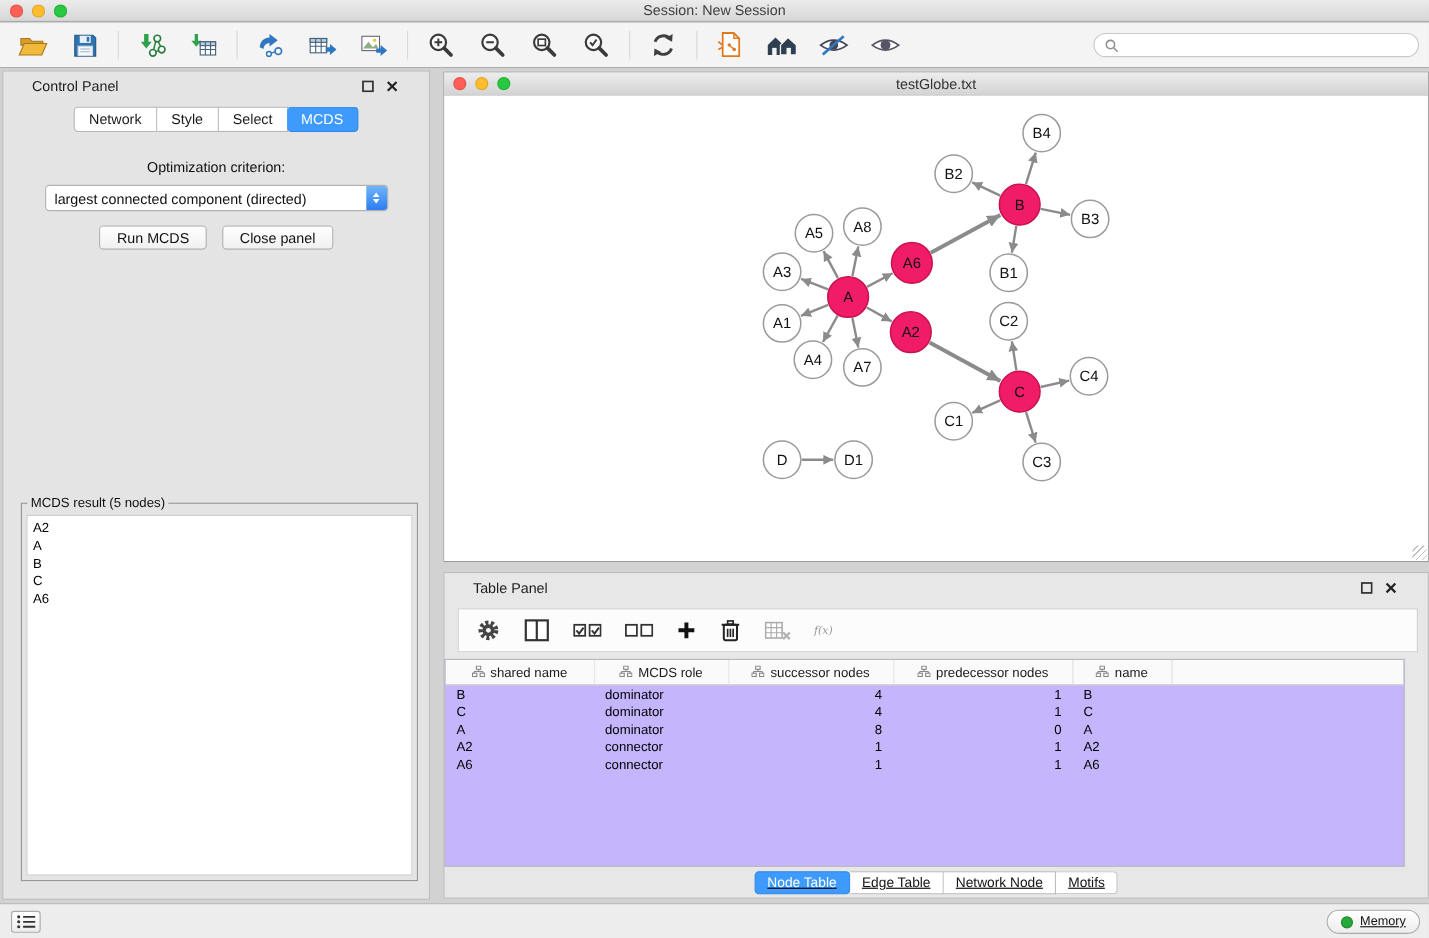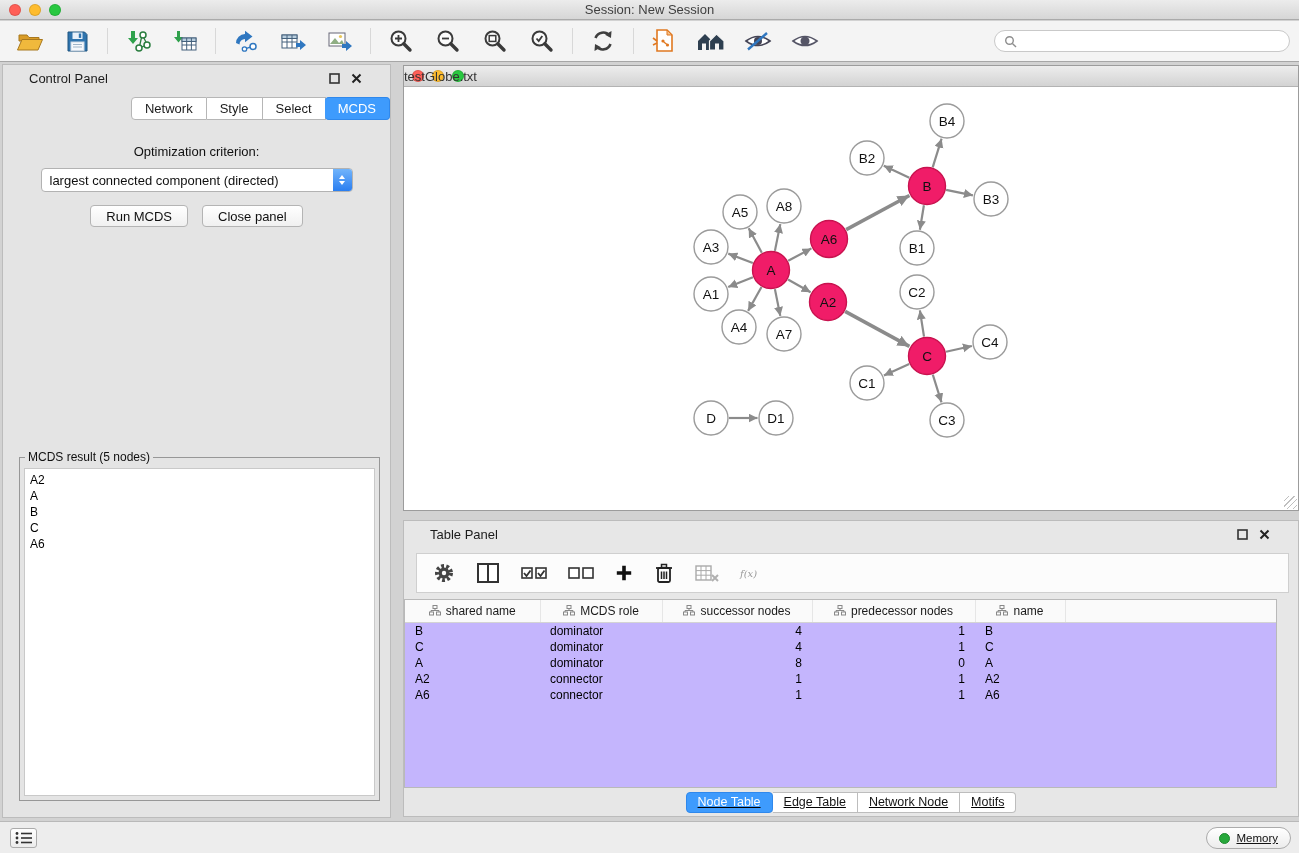--- a/index.html
+++ b/index.html
@@ -22,21 +22,21 @@
 .tb-btn{display:flex;align-items:center;justify-content:center;width:32px;height:32px;cursor:pointer;}
 #toolbar-search{position:absolute;right:9px;top:50%;transform:translateY(-50%);width:296px;height:22px;background:#fff;border:1px solid #c9c9c9;border-radius:12px;display:flex;align-items:center;gap:5px;padding:0 9px;}
 #toolbar-search input{flex:1;border:none;outline:none;font-size:12px;font-family:inherit;background:transparent;color:#333;}
 
 
 #control-panel{position:absolute;left:2px;top:64px;width:389px;height:754px;background:#e4e4e4;border:1px solid #bcbcbc;}
 .panel-header{height:27px;display:flex;align-items:center;padding:0 26px;}
 .panel-title{font-size:13px;color:#1c1c1c;}
 .panel-header .spacer{flex:1;}
 .win-ico{display:flex;align-items:center;justify-content:center;width:16px;height:16px;margin-left:6px;cursor:pointer;}
-.cp-tabs{display:flex;justify-content:flex-end;margin-top:5px;}
+.cp-tabs{display:flex;justify-content:center;margin-top:5px;}
 .cp-tab{font-size:13px;padding:3px 13px;background:#fff;border:1px solid #b6b6b6;border-left:none;color:#1c1c1c;cursor:pointer;}
 .cp-tab:first-child{border-left:1px solid #b6b6b6;border-radius:4px 0 0 4px;}
 .cp-tab:last-child{border-radius:0 4px 4px 0;}
 .cp-tab.active{background:#3e9bfd;border-color:#2f88ec;color:#fff;border-radius:4px;margin-left:-1px;}
 .opt-label{margin-top:24px;text-align:center;font-size:13px;color:#101010;}
 .dropdown{margin:9px auto 0;width:312px;height:24px;background:#fff;border:1px solid #b2b2b2;border-radius:4px;display:flex;align-items:center;cursor:pointer;}
 .dropdown .val{flex:1;font-size:13px;color:#101010;padding-left:8px;white-space:nowrap;overflow:hidden;}
 .dd-stepper{width:19px;height:22px;margin-right:0;background:linear-gradient(#71b4fb,#2a7ef0);border-radius:0 3px 3px 0;display:flex;flex-direction:column;align-items:center;justify-content:center;gap:2px;}
 .dd-up{width:0;height:0;border-left:3.5px solid transparent;border-right:3.5px solid transparent;border-bottom:4px solid #fff;}
 .dd-down{width:0;height:0;border-left:3.5px solid transparent;border-right:3.5px solid transparent;border-top:4px solid #fff;}
@@ -44,21 +44,21 @@
 .btn{font-size:13px;height:22px;padding:0 15px;background:linear-gradient(#fff,#f0f0f0);border:1px solid #b4b4b4;border-radius:4px;color:#101010;cursor:pointer;}
 .result-box{position:absolute;left:16px;top:392px;width:361px;height:344px;border:1px solid #979797;}
 .result-legend{position:absolute;top:-8px;left:5px;background:#e4e4e4;font-size:12px;color:#101010;padding:0 3px;}
 .result-list{position:absolute;left:4px;right:4px;top:10px;bottom:4px;background:#fff;border:1px solid #c9c9c9;padding:3px 5px;font-size:12px;color:#000;overflow:auto;}
 .result-item{line-height:16px;}
 
 
 #network-window{position:absolute;left:403px;top:65px;width:896px;height:446px;background:#fff;border:1px solid #9c9c9c;}
 .nw-titlebar{position:relative;height:21px;background:linear-gradient(#ededed,#d3d3d3);border-bottom:1px solid #b3b3b3;}
 .nw-traffic{position:absolute;left:8px;top:4px;display:flex;gap:8px;}
-.nw-title{position:absolute;left:0;right:0;top:3px;font-size:13px;color:#333;}
+.nw-title{position:absolute;left:0;right:0;top:3px;text-align:center;font-size:13px;color:#333;}
 .nw-content{position:relative;width:100%;height:423px;background:#fff;overflow:hidden;}
 #graph text{font-family:"Liberation Sans",sans-serif;}
 .resize-corner{position:absolute;right:1px;bottom:1px;width:13px;height:13px;background:repeating-linear-gradient(135deg,transparent 0 3px,#bfbfbf 3px 4px);}
 
 
 #table-panel{position:absolute;left:403px;top:520px;width:896px;height:297px;background:#e7e7e7;border:1px solid #bcbcbc;}
 .tp-toolbar{position:absolute;left:12px;top:32px;width:873px;height:40px;background:#fcfcfc;border:1px solid #cfcfcf;display:flex;align-items:center;gap:21px;padding:0 16px;}
 .tp-ico{display:flex;align-items:center;justify-content:center;cursor:pointer;}
 .fx-label{font-family:"DejaVu Serif",serif;font-style:italic;font-size:10px;color:#9a9a9a;}
 .tp-table-wrap{position:absolute;left:0;top:78px;width:873px;height:189px;background:#c4b5fd;border:1px solid #b9b9b9;overflow:hidden;}

